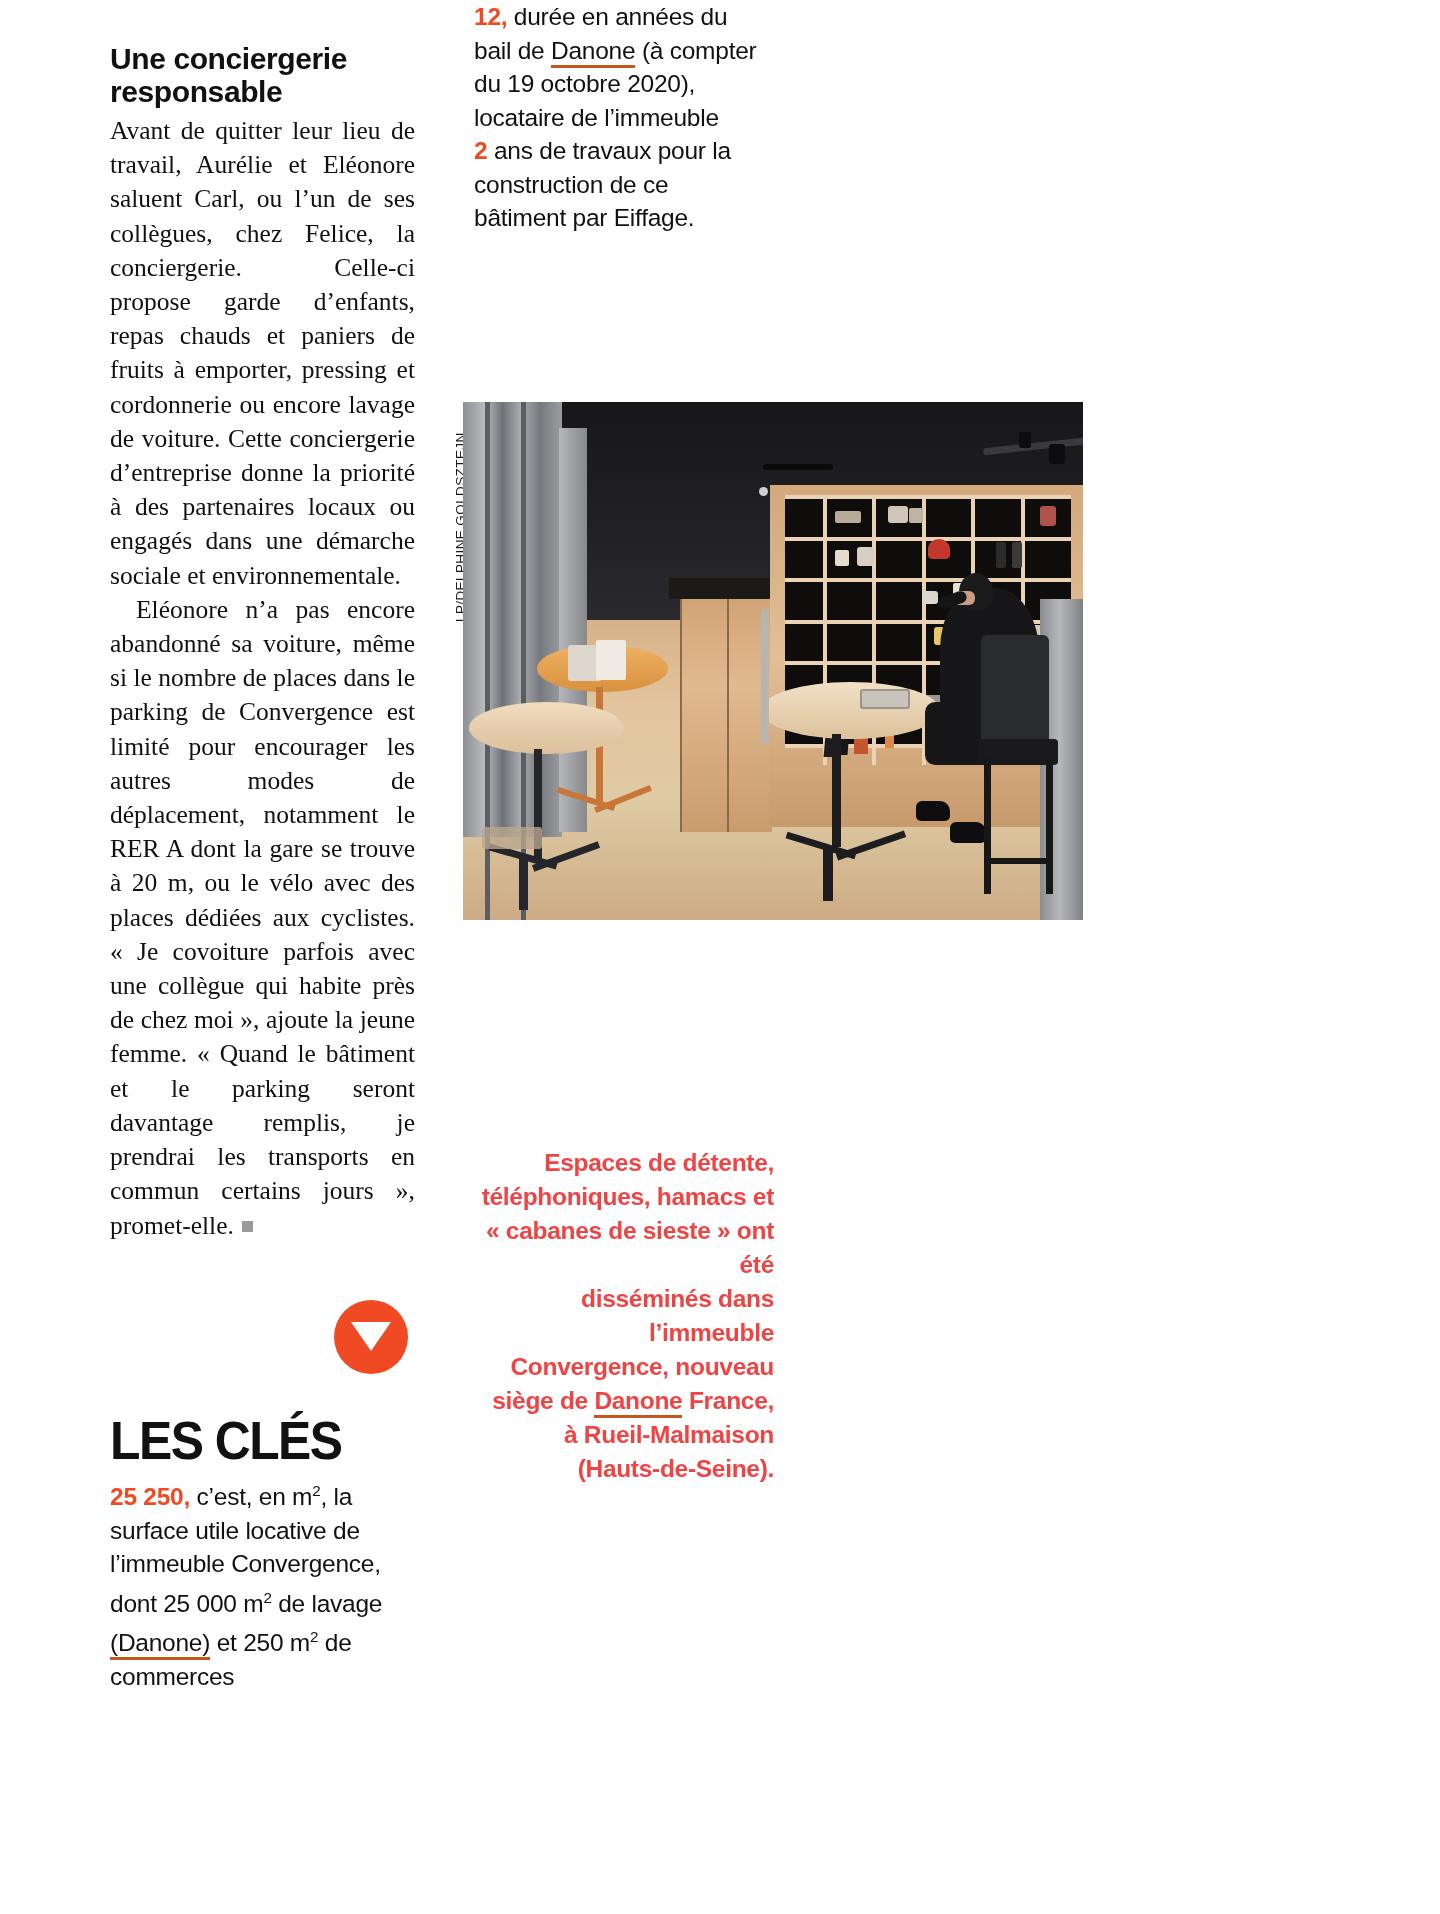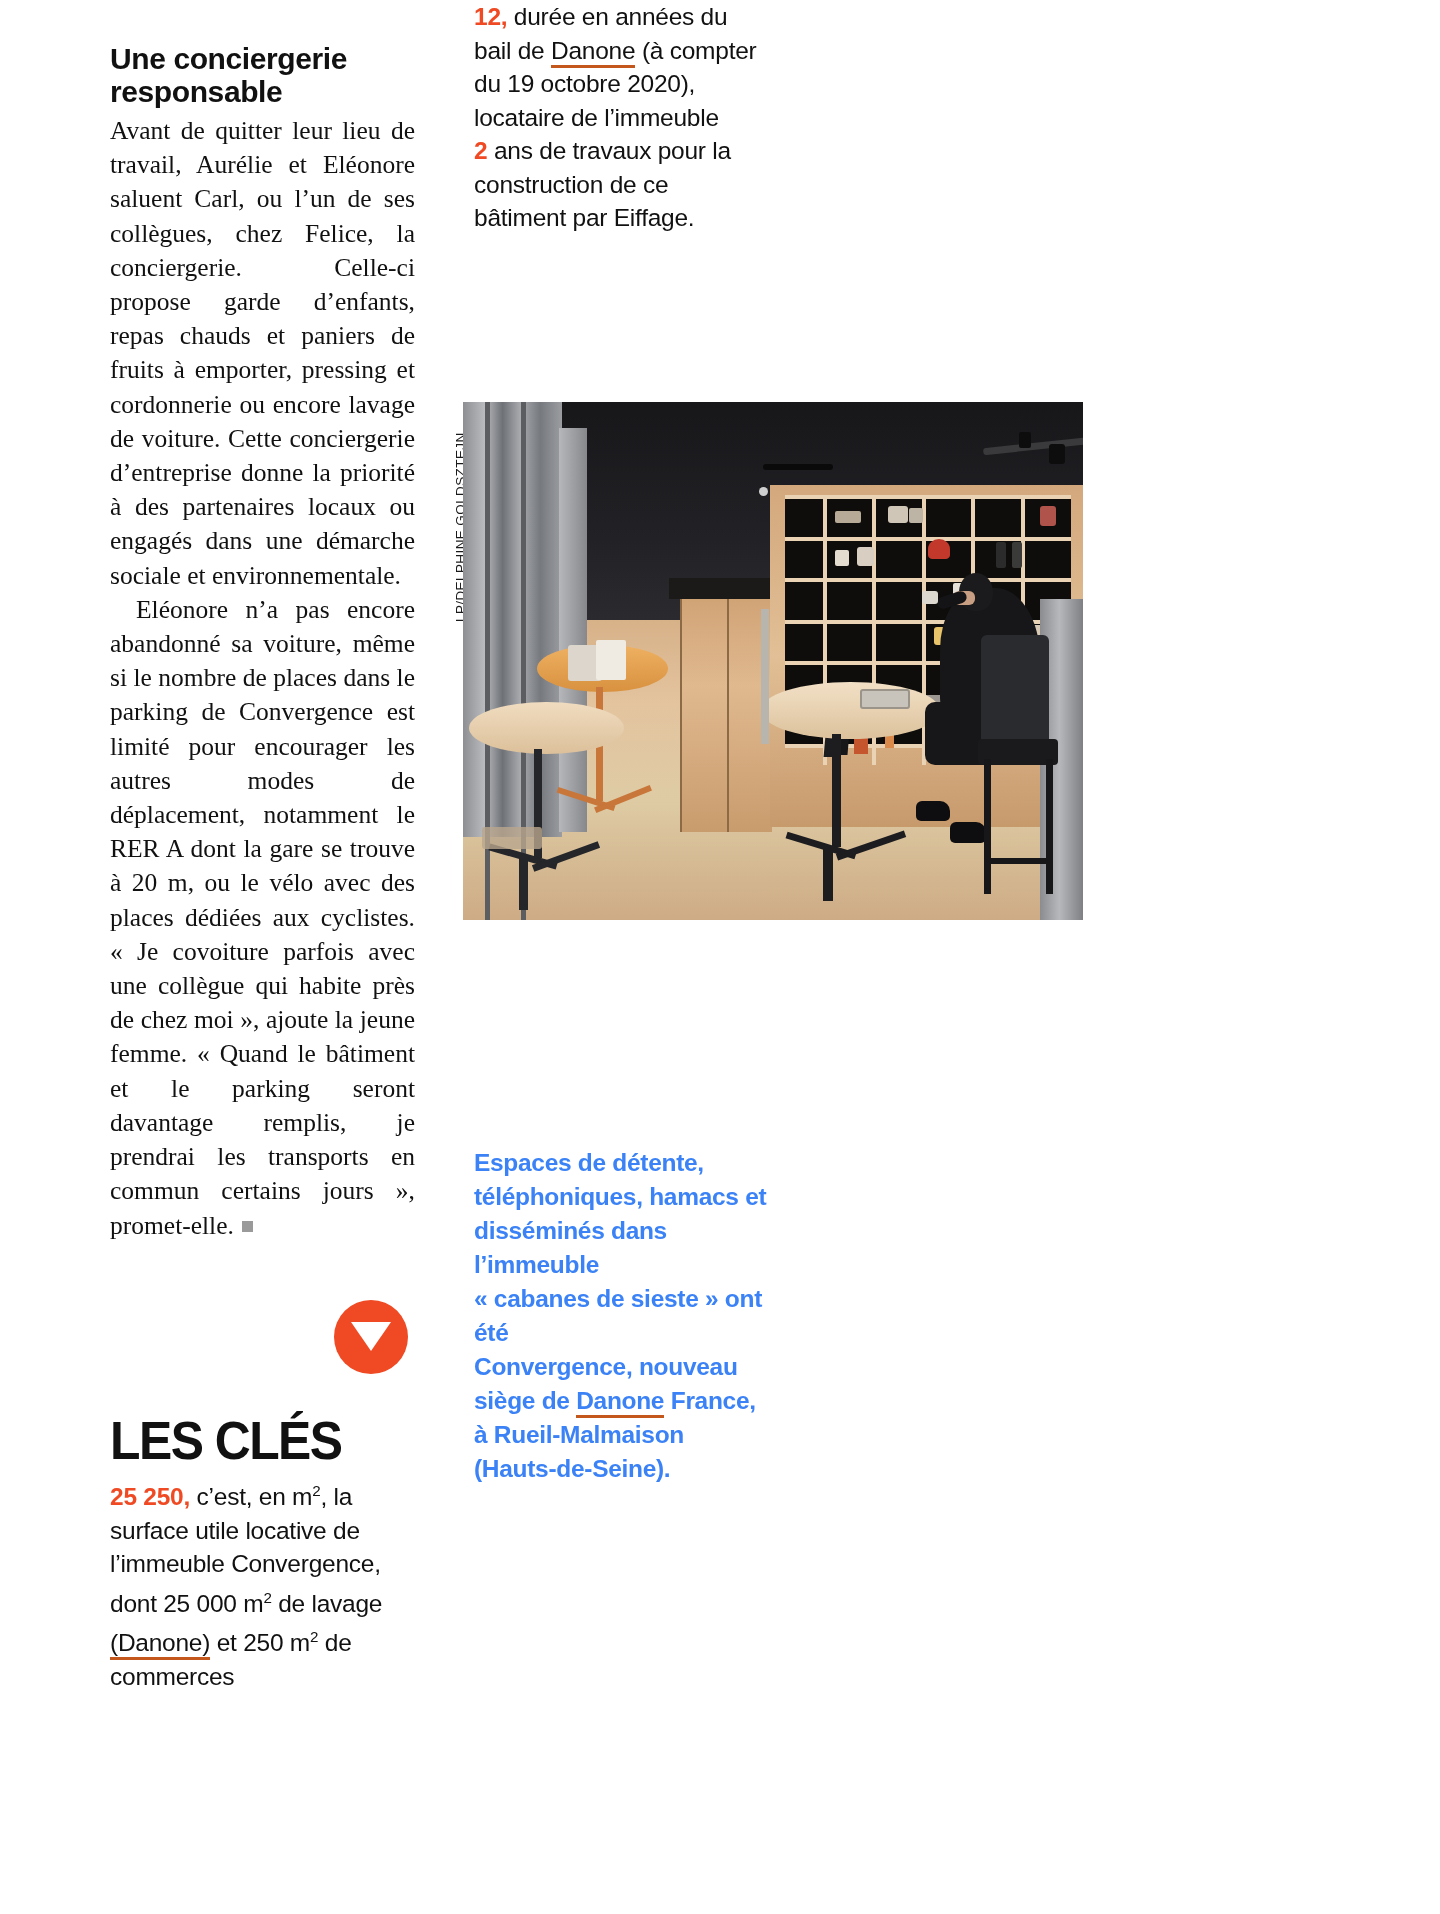--- a/index.html
+++ b/index.html
@@ -136,22 +136,23 @@
 
   
   .caption{
     position:absolute;
     left:474px; top:1146px;
     width:300px;
     font-family:"Liberation Sans", sans-serif;
     font-weight:bold;
     font-size:24.5px;
     line-height:34px;
-    color:#3b82f6;
+    color:#ef4444;
     letter-spacing:-0.3px;
+    text-align:right;
   }
   .caption p{margin:0;}
 
   
   .ph-ceiling{position:absolute;left:0;top:0;width:100%;height:44%;background:linear-gradient(180deg,#17171a 0%,#222226 60%,#2c2c30 100%);}
   .ph-floor{position:absolute;left:0;bottom:0;width:100%;height:58%;
     background:linear-gradient(180deg,#d7b188 0%,#e3c49f 28%,#decBA4 60%,#cdab85 100%);}
   .ph-window{position:absolute;left:0;top:0;width:16%;height:84%;
     background:linear-gradient(90deg,#8d8f93 0%,#b9bbbe 22%,#6e7176 40%,#a9abaf 58%,#76797e 78%,#9b9da1 100%);}
   .ph-winbar{position:absolute;top:0;width:5px;height:100%;background:#5b5d61;}
@@ -316,21 +317,21 @@
       <div style="position:absolute;left:3%;top:82%;width:60px;height:22px;background:#b9a68d;border-radius:3px;opacity:.8;"></div>
       <div style="position:absolute;left:17%;top:47%;width:34px;height:36px;background:#ddd6cc;border-radius:3px;"></div>
       <div style="position:absolute;left:21.5%;top:46%;width:30px;height:40px;background:#efebe3;border-radius:2px;"></div>
       <div style="position:absolute;left:48%;top:40%;width:8px;height:26%;background:#b8b4ae;"></div>
     </div>
   </div>
 
   <div class="caption">
     <p>Espaces de détente,</p>
     <p>téléphoniques, hamacs et</p>
+    <p>« cabanes de sieste » ont été</p>
     <p>disséminés dans l’immeuble</p>
-    <p>« cabanes de sieste » ont été</p>
     <p>Convergence, nouveau</p>
     <p><span>siège de </span><span class="u-danone">Danone</span><span> France,</span></p>
     <p>à Rueil-Malmaison</p>
     <p>(Hauts-de-Seine).</p>
   </div>
 
 </div>
 
 </body></html>

